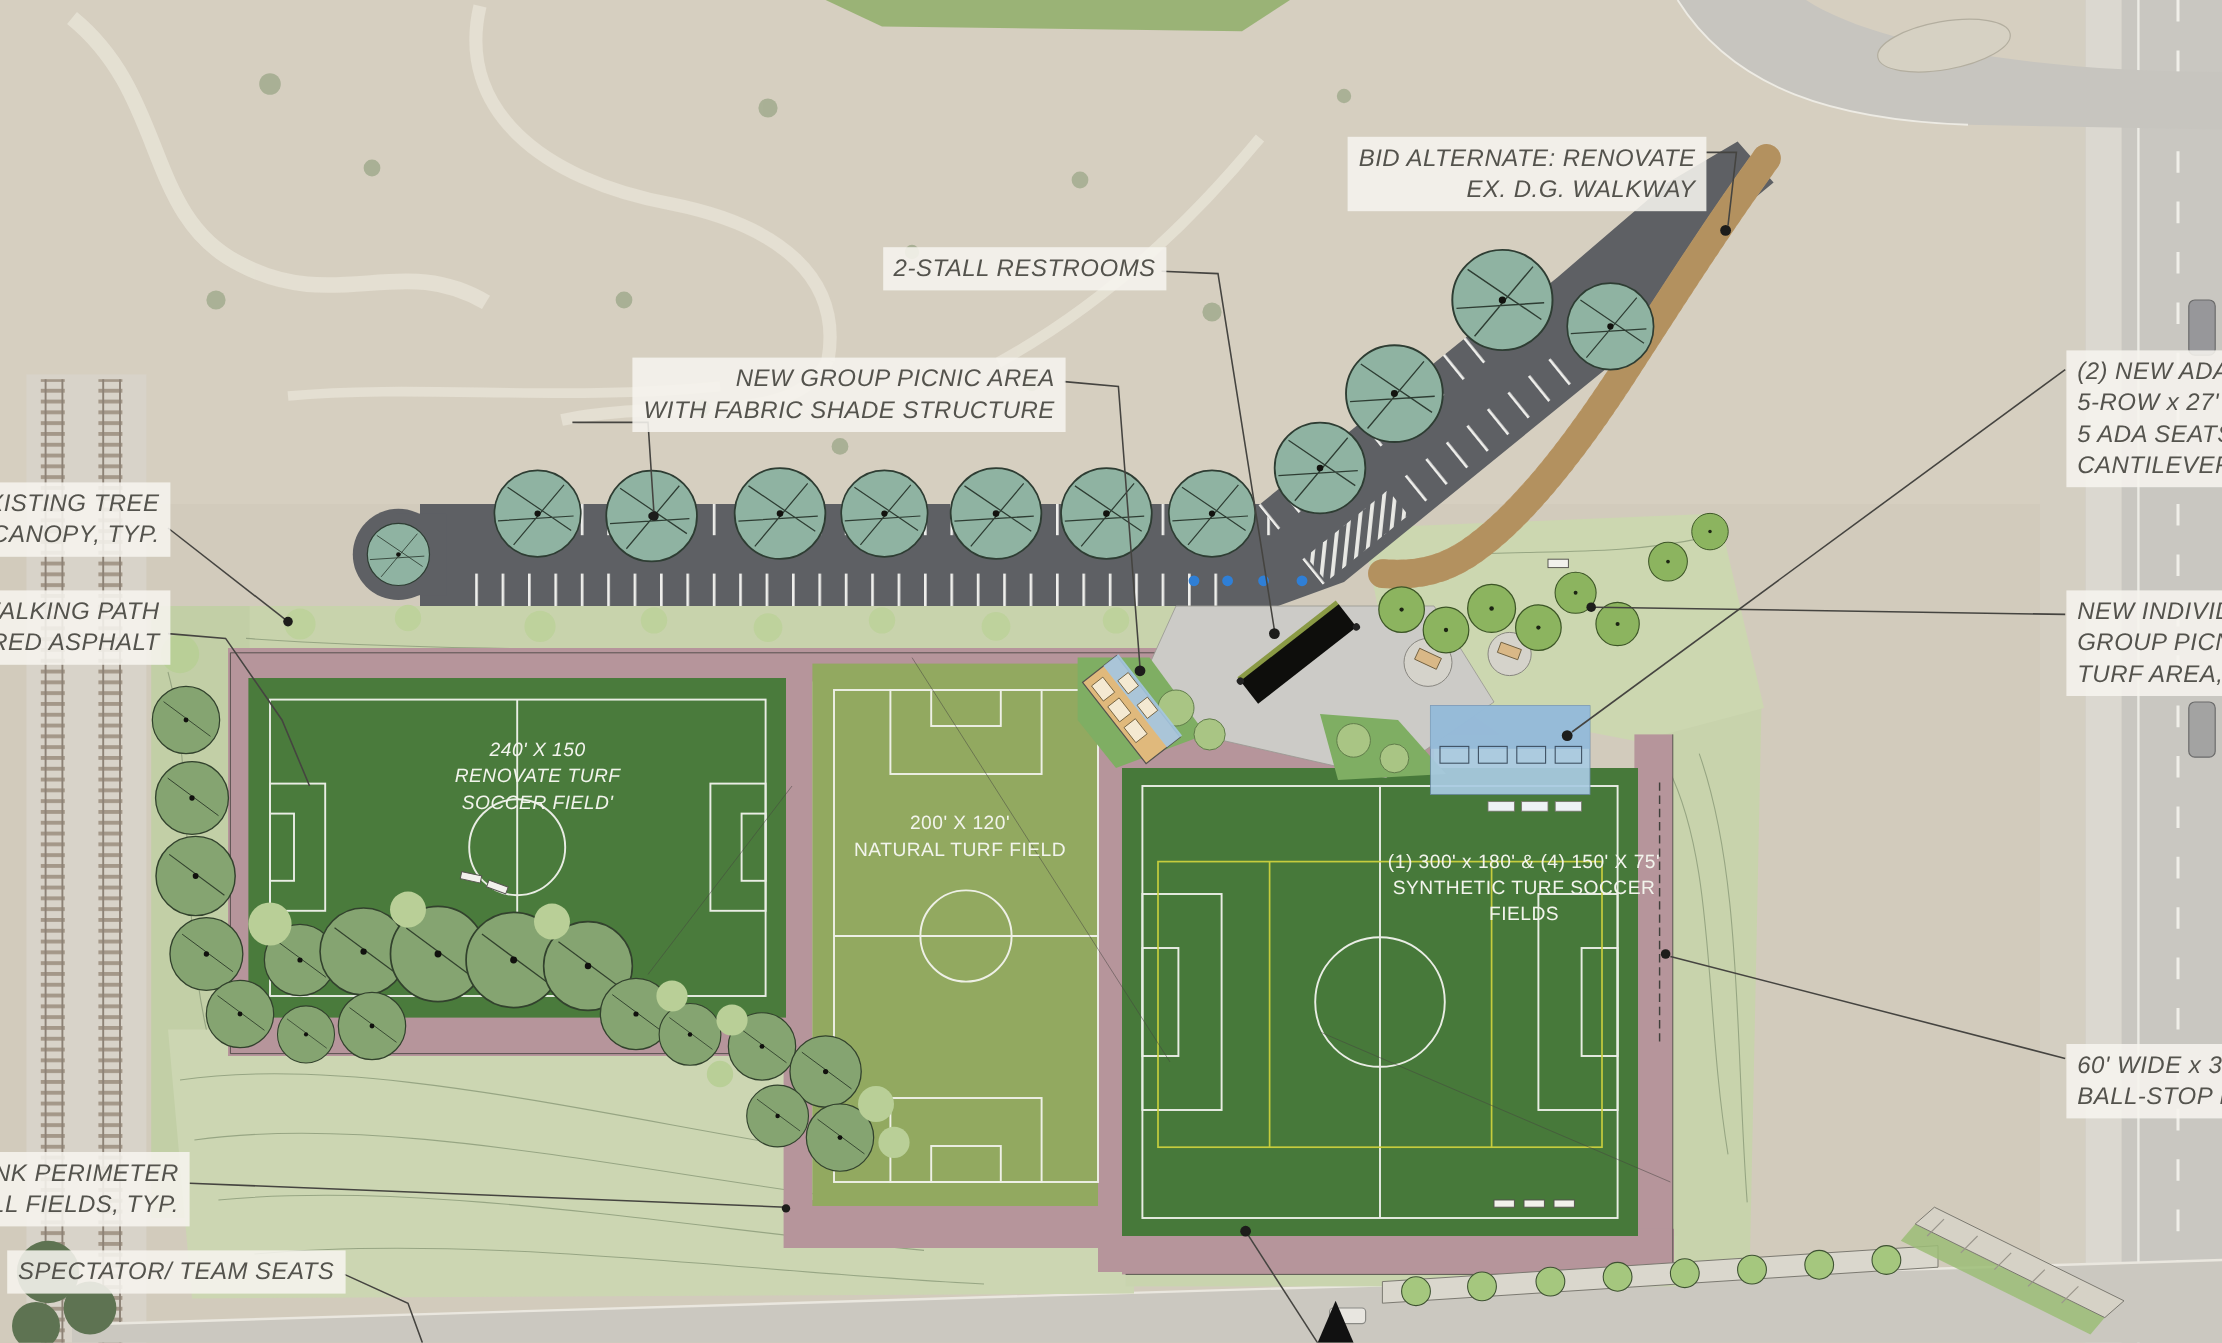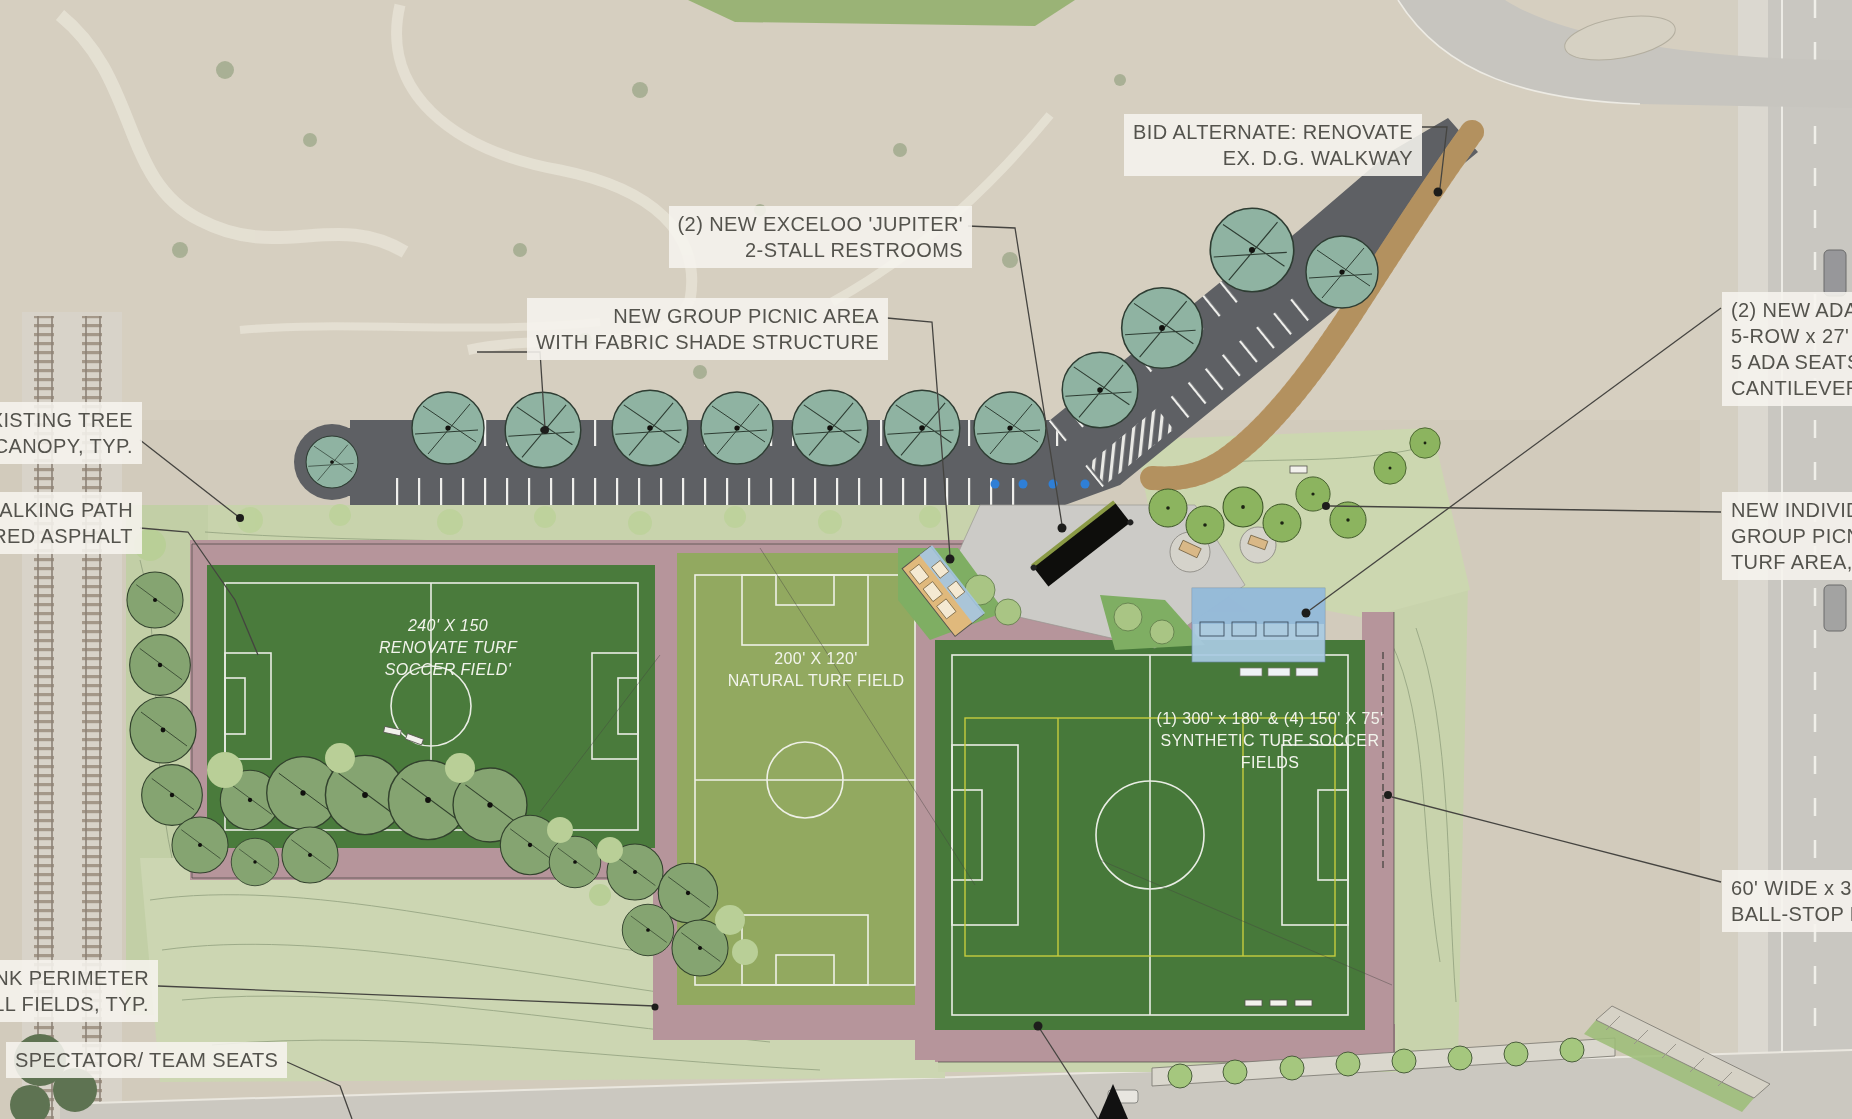--- a/index.html
+++ b/index.html
@@ -1,21 +1,21 @@
 <!DOCTYPE html>
 <html><head>
 <meta charset="utf-8">
 <style>
   html,body{margin:0;padding:0;background:#d2cbbc;}
   .stage{position:relative;width:1852px;height:1119px;overflow:hidden;
          font-family:"Liberation Sans",sans-serif;}
   .plan{position:absolute;left:0;top:0;}
   .lbl{position:absolute;background:rgba(246,244,238,.88);color:#54534d;
        font-size:20px;line-height:26px;letter-spacing:.4px;padding:5px 9px;
-       white-space:nowrap;}
+       white-space:nowrap;font-style:italic;}
   .r{text-align:right;}
   .flbl{position:absolute;transform:translateX(-50%);color:#f2f4ec;
         font-size:16px;line-height:22px;letter-spacing:.4px;text-align:center;
         white-space:nowrap;background:transparent;}
 </style>
 </head>
 <body>
 
 <div class="stage">
 
@@ -413,21 +413,20 @@
         <circle cx="1038" cy="1026" r="4.5"></circle>
   </g>
 </svg>
 
 <div class="lbl r" style="top:114px;right:430px;">
   <div>BID ALTERNATE: RENOVATE</div>
   <div>EX. D.G. WALKWAY</div>
 </div>
 
 <div class="lbl r" style="top:206px;right:880px;">
-  <div>(2) NEW EXCELOO 'JUPITER'</div>
   <div>2-STALL RESTROOMS</div>
 </div>
 
 <div class="lbl r" style="top:298px;right:964px;">
   <div>NEW GROUP PICNIC AREA</div>
   <div>WITH FABRIC SHADE STRUCTURE</div>
 </div>
 
 
 <div class="lbl r" style="top:402px;right:1710px;">
@@ -466,21 +465,21 @@
 <div class="lbl" style="top:1042px;left:6px;">
   <div>SPECTATOR/ TEAM SEATS</div>
 </div>
 
 <div class="flbl" style="top:615px;left:448px;font-style:italic;">
   <div>240' X 150</div>
   <div>RENOVATE TURF</div>
   <div>SOCCER FIELD'</div>
 </div>
 
-<div class="flbl" style="top:648px;left:800px;margin-left:16px;">
+<div class="flbl" style="top:676px;left:800px;">
   <div>200' X 120'</div>
   <div>NATURAL TURF FIELD</div>
 </div>
 
 <div class="flbl" style="top:708px;left:1270px;">
   <div>(1) 300' x 180' &amp; (4) 150' X 75'</div>
   <div>SYNTHETIC TURF SOCCER</div>
   <div>FIELDS</div>
 </div>
 

